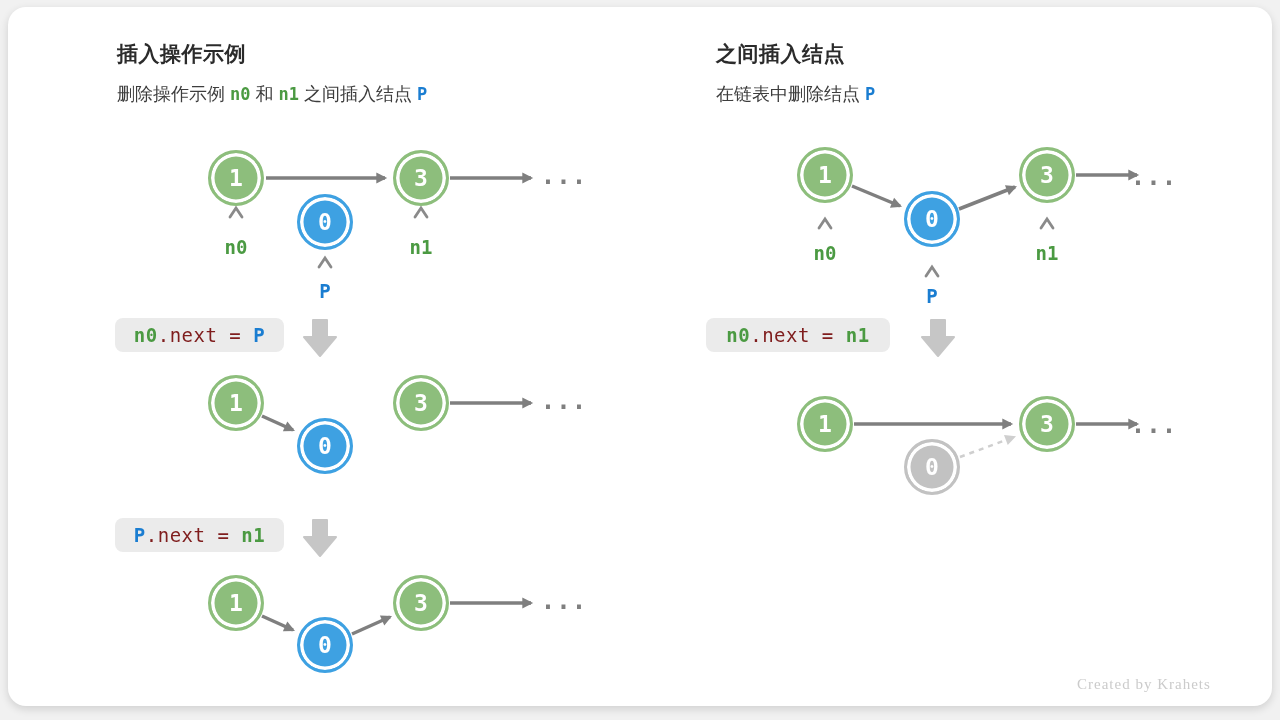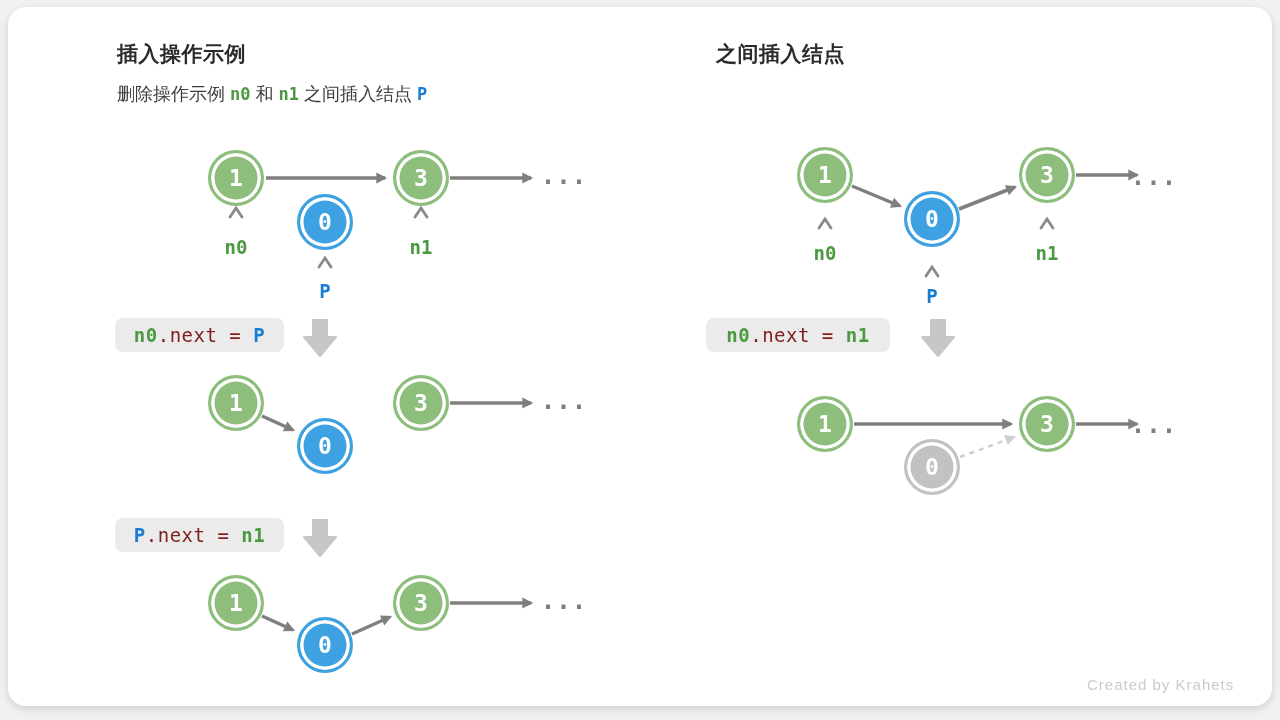--- a/index.html
+++ b/index.html
@@ -28,22 +28,22 @@
           font-weight:700;font-size:19px;white-space:nowrap;}
 
   .dots{position:absolute;transform:translateX(-50%);font-family:"DejaVu Sans Mono",monospace;
         font-weight:700;font-size:24px;line-height:24px;color:#7f7f7f;letter-spacing:1px;}
 
   .codebox{position:absolute;height:34px;background:#EBEBEB;border-radius:8px;display:flex;
            align-items:center;justify-content:center;font-family:"DejaVu Sans Mono",monospace;
            font-size:19px;letter-spacing:0.5px;white-space:pre;color:#3a3a3a;}
   .codebox .v{font-weight:700;}
 
-  .watermark{position:absolute;left:1077px;top:676px;font-family:Liberation Sans, sans-serif;
-             font-size:15px;color:#cbcbcb;letter-spacing:1px;margin-left:10px;}
+  .watermark{position:absolute;left:1077px;top:676px;font-family:Liberation Serif, serif;
+             font-size:15px;color:#cbcbcb;letter-spacing:1px;}
 </style>
 </head>
 <body>
 
 <div class="page">
   <div class="card"></div>
 
   <svg class="overlay" viewBox="0 0 1280 720">
     <defs>
       <marker id="ah" markerUnits="userSpaceOnUse" markerWidth="13" markerHeight="13" viewBox="0 0 12 12" refX="9" refY="6" orient="auto">
@@ -129,20 +129,23 @@
       </div>
     <div class="node blue" style="left:297px;top:617px;">
         <span>0</span>
       </div>
     <div class="node green" style="left:393px;top:575px;">
         <span>3</span>
       </div>
     <div class="dots" style="left:564px;top:589px;">...</div>
 
     <div class="panel-title" style="left:716px;top:40px;">之间插入结点</div>
+    <div class="panel-sub" style="left:716px;top:82px;">
+      <span>在链表中删除结点</span><span class="code blue-t">P</span>
+    </div>
 
     <div class="node green" style="left:797px;top:147px;">
         <span>1</span>
       </div>
     <div class="node blue" style="left:904px;top:191px;">
         <span>0</span>
       </div>
     <div class="node green" style="left:1019px;top:147px;">
         <span>3</span>
       </div>

